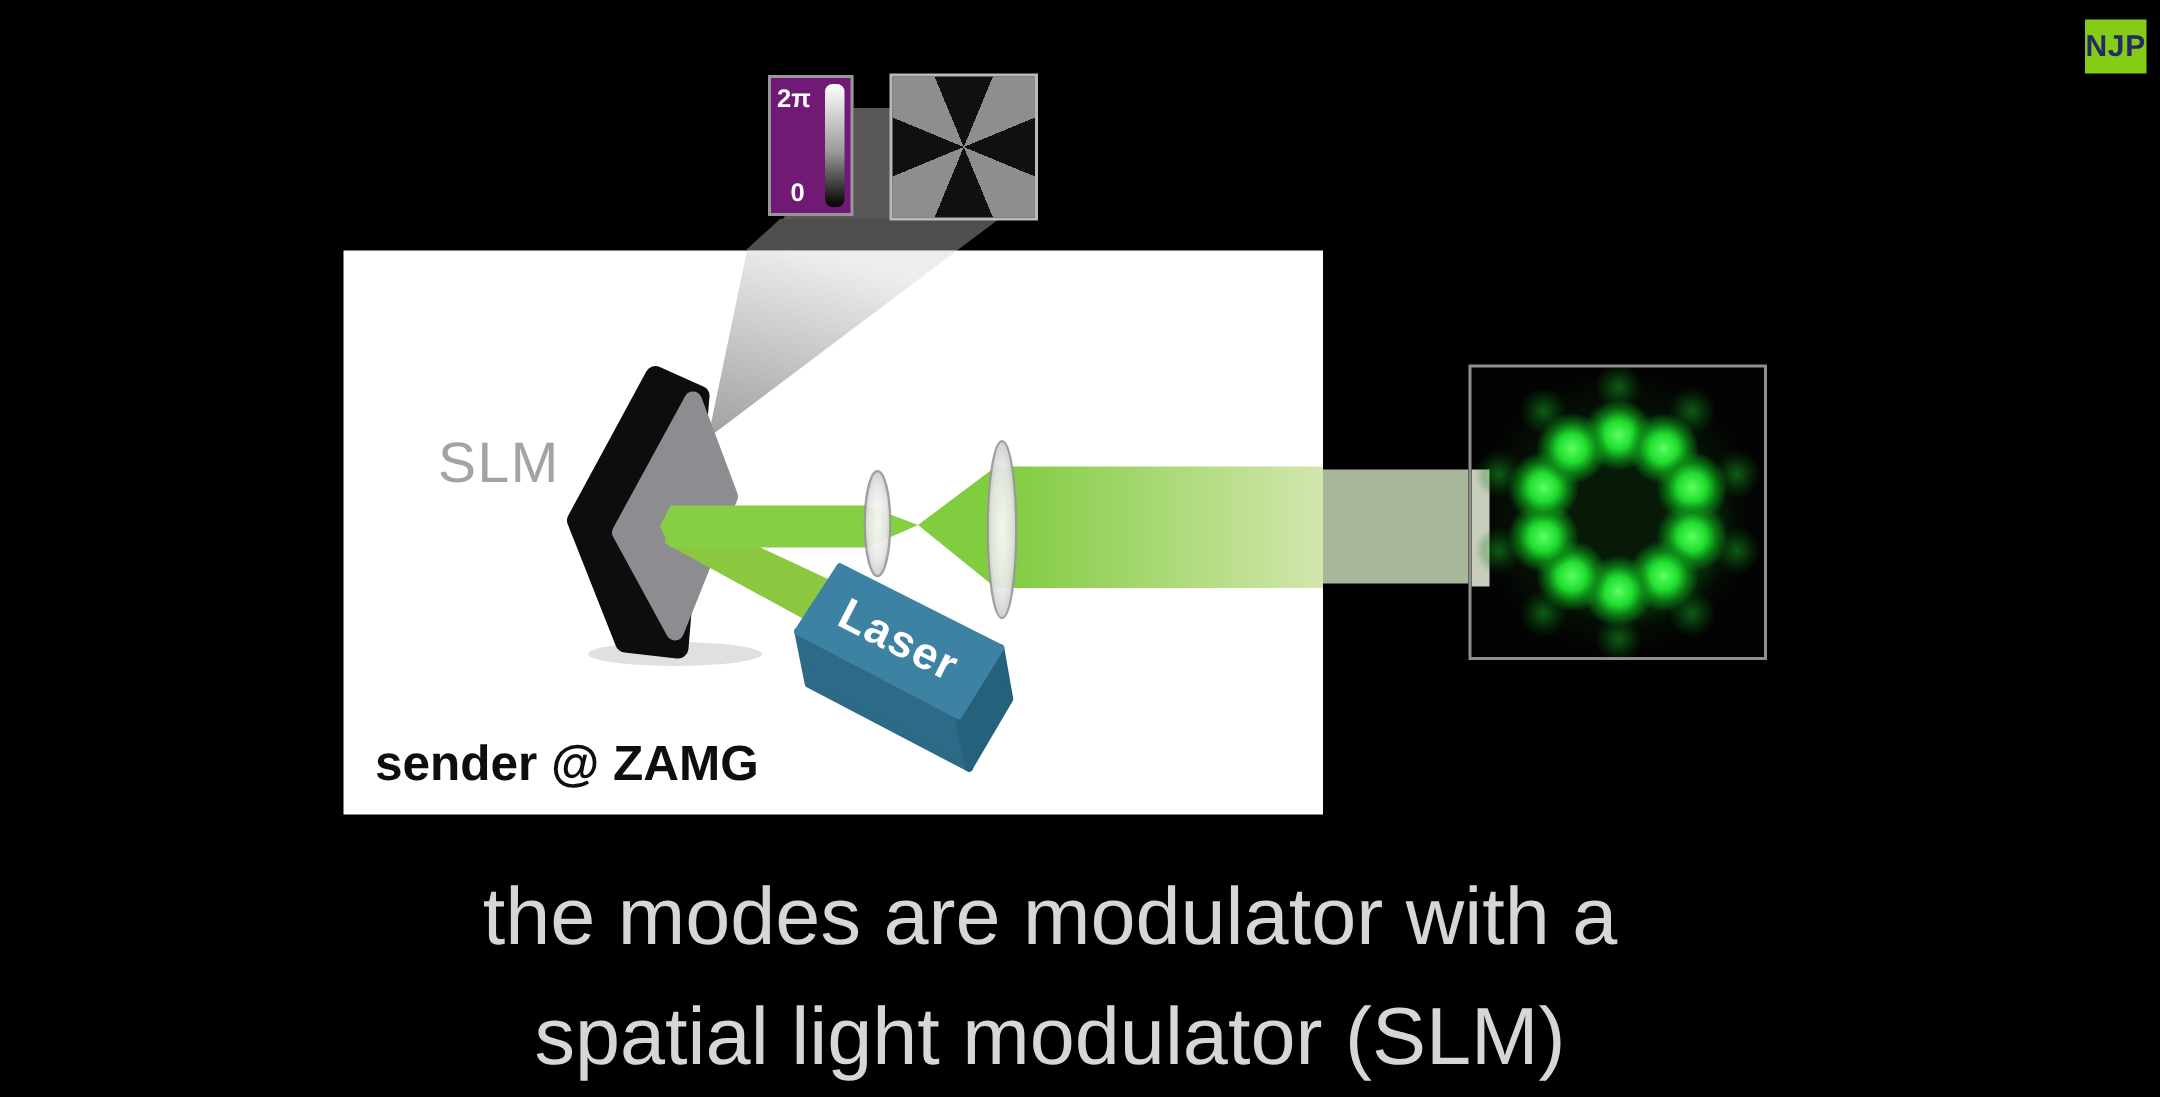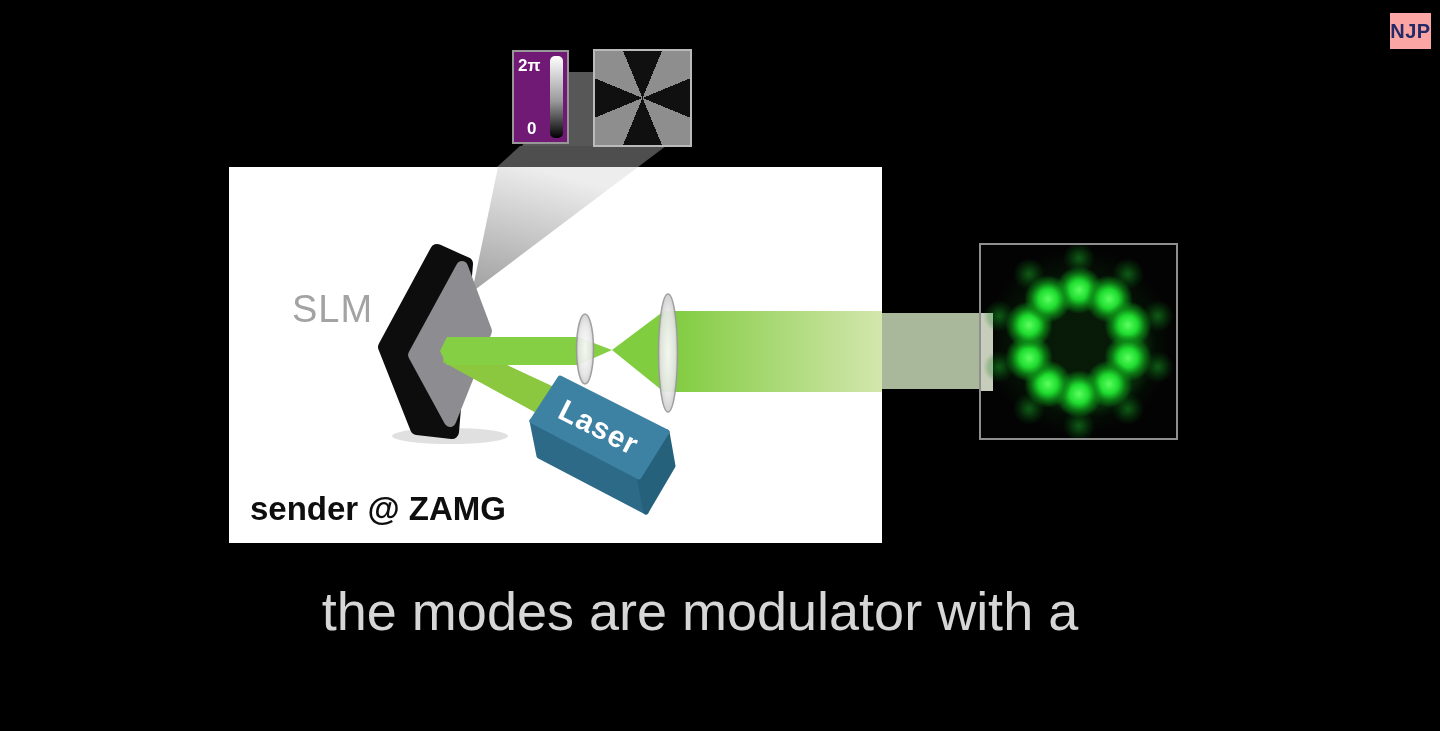--- a/index.html
+++ b/index.html
@@ -42,21 +42,21 @@
 
   .slm-label { position:absolute; left:292px; top:288px; font-size:38px;
     color:#a3a3a3; letter-spacing:1px; z-index:2; }
   .panel-label { position:absolute; left:250px; top:490px; font-size:33px;
     font-weight:700; color:#0e0e0e; z-index:2; }
 
   .subtitle { position:absolute; left:0; top:571px; width:1400px; text-align:center;
     color:#d6d6d6; font-size:54px; font-weight:300; line-height:80px; z-index:2; }
 
   .njp { position:absolute; left:1390px; top:13px; width:41px; height:36px;
-    background:#fca5a5; color:#232a66; font-weight:800; font-size:20px;
+    background:#84cc16; color:#232a66; font-weight:800; font-size:20px;
     display:flex; align-items:center; justify-content:center; z-index:2;
     letter-spacing:0.5px; }
 </style>
 </head>
 <body>
 
 <div class="stage">
 
   <div class="white-box"></div>
 
@@ -136,19 +136,20 @@
         <div class="petal" style="left: 42.9352px; top: 30.4311px; width: 48px; height: 48px; background: radial-gradient(circle, rgb(92, 255, 96) 0%, rgb(31, 221, 47) 28%, rgba(14, 150, 24, 0.72) 48%, rgba(0, 60, 0, 0) 70%);"></div>
         <div class="petal" style="left: 32.126px; top: 12.5426px; width: 32px; height: 32px; opacity: 0.5; background: radial-gradient(circle, rgba(30, 200, 45, 0.85) 0%, rgba(10, 110, 20, 0.5) 45%, rgba(0, 0, 0, 0) 70%);"></div>
       </div>
   </div>
 
   <div class="slm-label">SLM</div>
   <div class="panel-label">sender @ ZAMG</div>
 
   <div class="subtitle">
     <div>the modes are modulator with a</div>
+    <div>spatial light modulator (SLM)</div>
   </div>
 
   <div class="njp">
     <span>NJP</span>
   </div>
 
 </div>
 
 </body></html>

